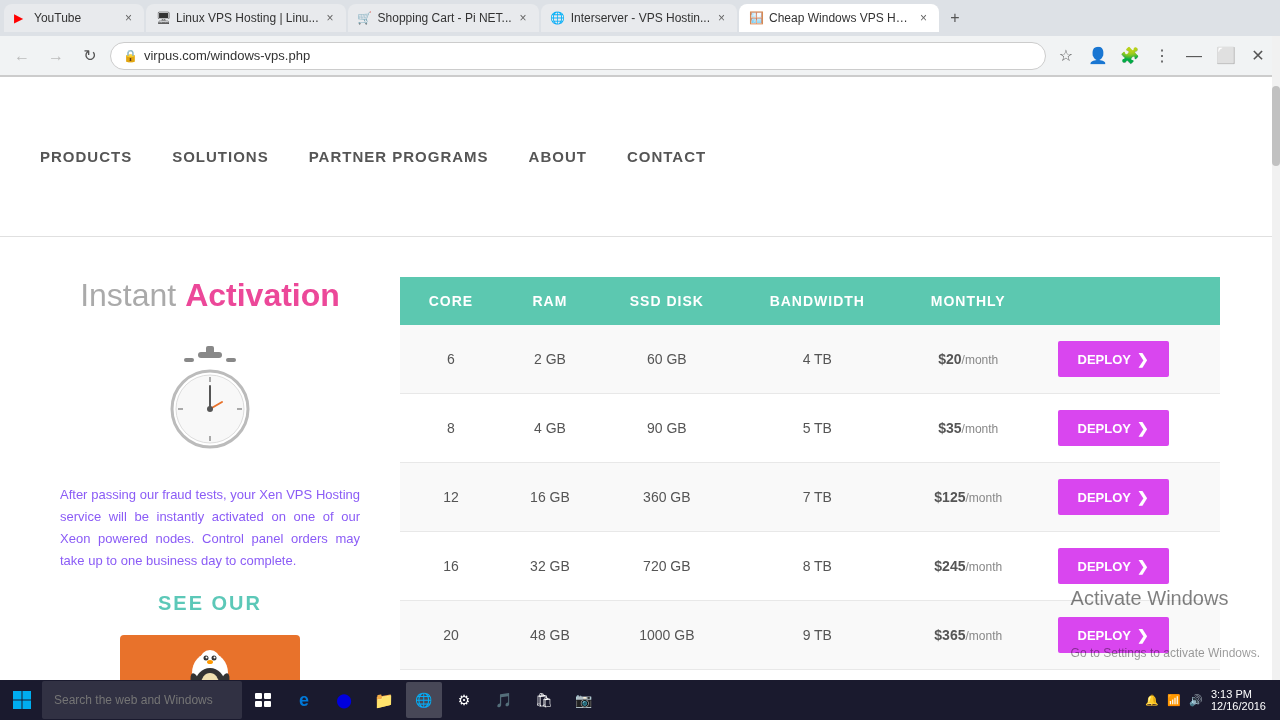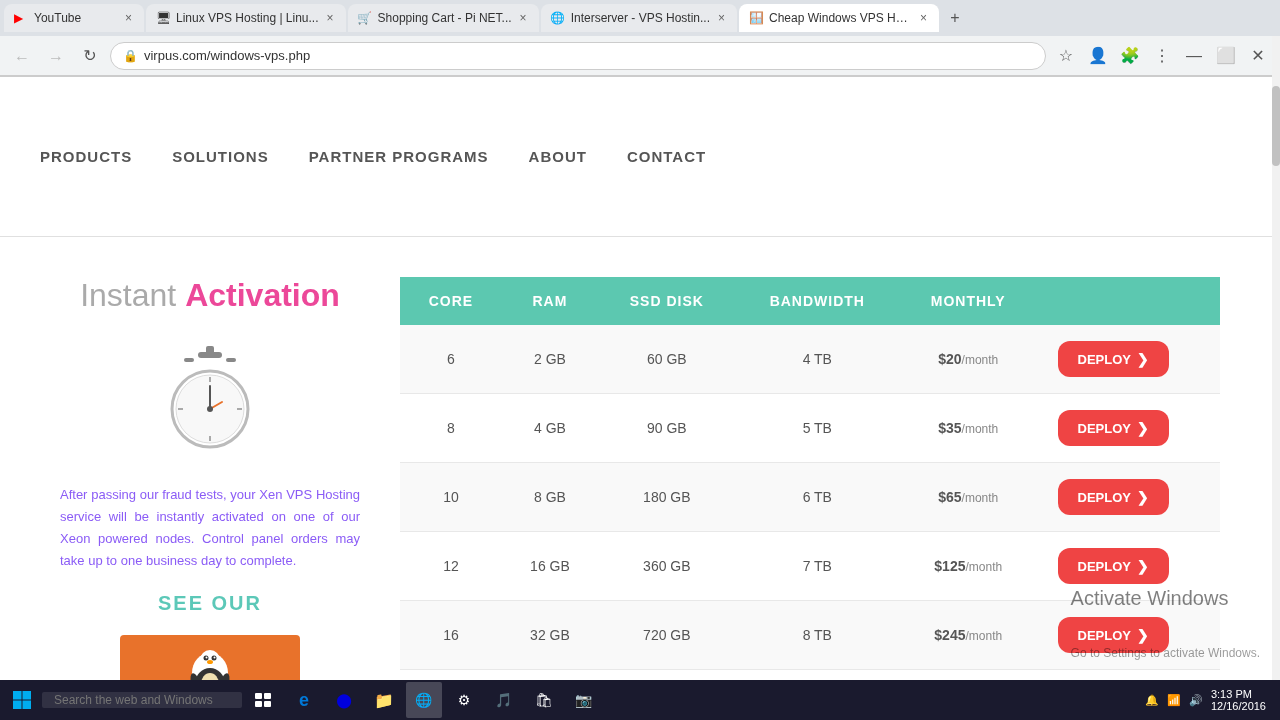--- a/index.html
+++ b/index.html
@@ -275,28 +275,28 @@
     }
 
     .price-cell .per-month {
       font-size: 12px;
       color: #888;
       font-weight: normal;
       margin-top: 48px;
     }
 
     .deploy-btn {
-      background: #ef4444;
+      background: #d946ef;
       color: #fff;
       border: none;
       padding: 10px 20px;
       font-size: 13px;
       font-weight: bold;
       cursor: pointer;
-      border-radius: 12px;
+      border-radius: 2px;
       display: flex;
       align-items: center;
       gap: 6px;
       white-space: nowrap;
     }
 
     .deploy-chevron {
       font-size: 14px;
     }
 
@@ -336,21 +336,21 @@
     }
 
     .taskbar-search {
       background: rgba(255,255,255,0.1);
       border: none;
       color: #fff;
       padding: 4px 12px;
       border-radius: 2px;
       font-size: 12px;
       width: 200px;
-      height: 16px;
+      height: 38px;
     }
 
     .taskbar-btn {
       width: 36px;
       height: 36px;
       display: flex;
       align-items: center;
       justify-content: center;
       cursor: pointer;
       border-radius: 2px;
@@ -563,34 +563,20 @@
       <td class="price-cell">
         $35<span class="per-month">/month</span>
       </td>
       <td>
         <button class="deploy-btn">
           DEPLOY <span class="deploy-chevron">❯</span>
         </button>
       </td>
     </tr>
             <tr>
-      <td>10</td>
-      <td>8 GB</td>
-      <td>180 GB</td>
-      <td>6 TB</td>
-      <td class="price-cell">
-        $65<span class="per-month">/month</span>
-      </td>
-      <td>
-        <button class="deploy-btn">
-          DEPLOY <span class="deploy-chevron">❯</span>
-        </button>
-      </td>
-    </tr>
-            <tr>
       <td>12</td>
       <td>16 GB</td>
       <td>360 GB</td>
       <td>7 TB</td>
       <td class="price-cell">
         $125<span class="per-month">/month</span>
       </td>
       <td>
         <button class="deploy-btn">
           DEPLOY <span class="deploy-chevron">❯</span>

